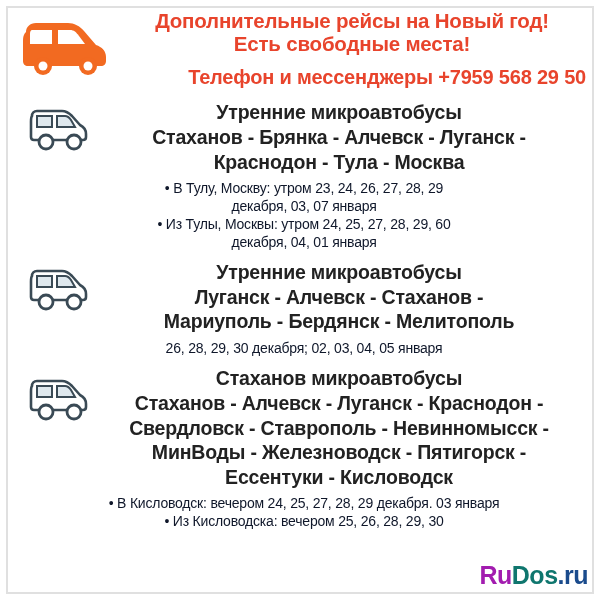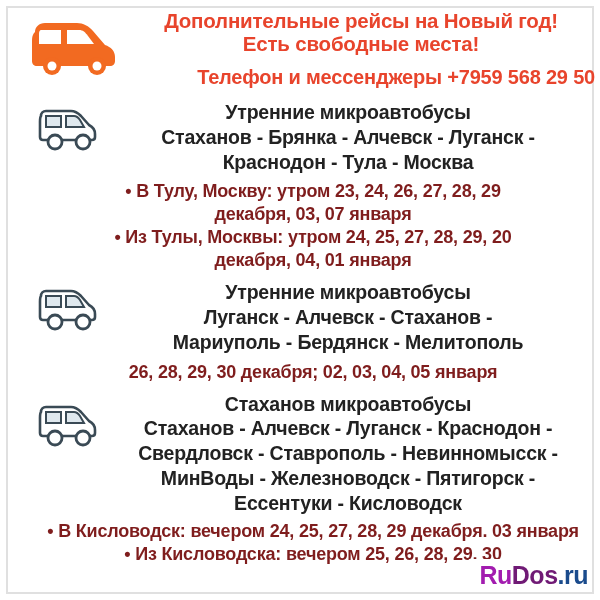--- a/index.html
+++ b/index.html
@@ -19,21 +19,21 @@
     position: absolute;
     left: 6px;
     top: 6px;
     width: 588px;
     height: 588px;
     border: 2px solid #e0e0e0;
     box-sizing: border-box;
   }
   .content {
     position: absolute;
-    left: 19px;
+    left: 10px;
     top: 8px;
     width: 580px;
     height: 576px;
     box-sizing: border-box;
   }
 
   
   .header {
     position: relative;
     height: 82px;
@@ -69,41 +69,41 @@
   .route-lines {
     color: #222222;
     font-weight: bold;
     font-size: 19.5px;
     line-height: 1.27;
     letter-spacing: -0.2px;
   }
   .route-lines div { white-space: nowrap; }
 
   .dates {
-    color: #7f1d1d;
-    font-weight: bold;
-    font-size: 18px;
+    color: #0f172a;
+    font-weight: normal;
+    font-size: 14px;
     line-height: 1.28;
     letter-spacing: -0.2px;
   }
   .dates p { margin: 0; }
 
   
   .watermark {
     position: absolute;
     right: 8px;
     bottom: 8px;
     font-size: 25px;
     font-weight: bold;
     letter-spacing: -0.5px;
     background: #ffffff;
     padding: 2px 4px 2px 10px;
   }
   .wm-ru { color: #a21caf; }
-  .wm-dos { color: #701a75; }
+  .wm-dos { color: #0f766e; }
   .wm-ru2 { color: #1a4b8c; }
 </style>
 </head>
 <body>
 
 <div class="canvas">
   <div class="frame"></div>
 
   <div class="content">
 
@@ -139,21 +139,21 @@
         </svg>
       </div>
       <div class="route-lines" style="padding-left:78px;">
         <div>Утренние микроавтобусы</div>
         <div>Стаханов - Брянка - Алчевск - Луганск -</div>
         <div>Краснодон - Тула - Москва</div>
       </div>
       <div class="dates" style="margin-top:6px; padding-left:8px;">
         <p>• В Тулу, Москву: утром  23, 24, 26, 27, 28, 29</p>
         <p>декабря, 03, 07 января</p>
-        <p>• Из Тулы, Москвы: утром 24, 25, 27, 28, 29, 20</p>
+        <p>• Из Тулы, Москвы: утром 24, 25, 27, 28, 29, 60</p>
         <p>декабря, 04, 01 января</p>
       </div>
     </div>
 
     <div class="block" style="margin-top:8px;">
       <div class="van" style="left:18px; top:4px; position:absolute;">
         <svg width="62" height="48" viewBox="0 0 62 48">
           <path d="M4 12 C4 9 6 7 9 7 L34 7 C38 7 41 9 44 12 L52 21 C56 23 58 26 58 30 L58 33 C58 35 57 36 55 36 L6 36 C4 36 3 35 3 33 L3 18 C3 15 3 13 4 12 Z" fill="#ffffff" stroke="#3a4a55" stroke-width="2.6" stroke-linejoin="round"></path>
           <rect x="9" y="12" width="15" height="11" fill="#dfe8ee" stroke="#3a4a55" stroke-width="2"></rect>
           <path d="M29 12 L37 12 C40 12 41 13 43 16 L47 23 L29 23 Z" fill="#dfe8ee" stroke="#3a4a55" stroke-width="2"></path>

